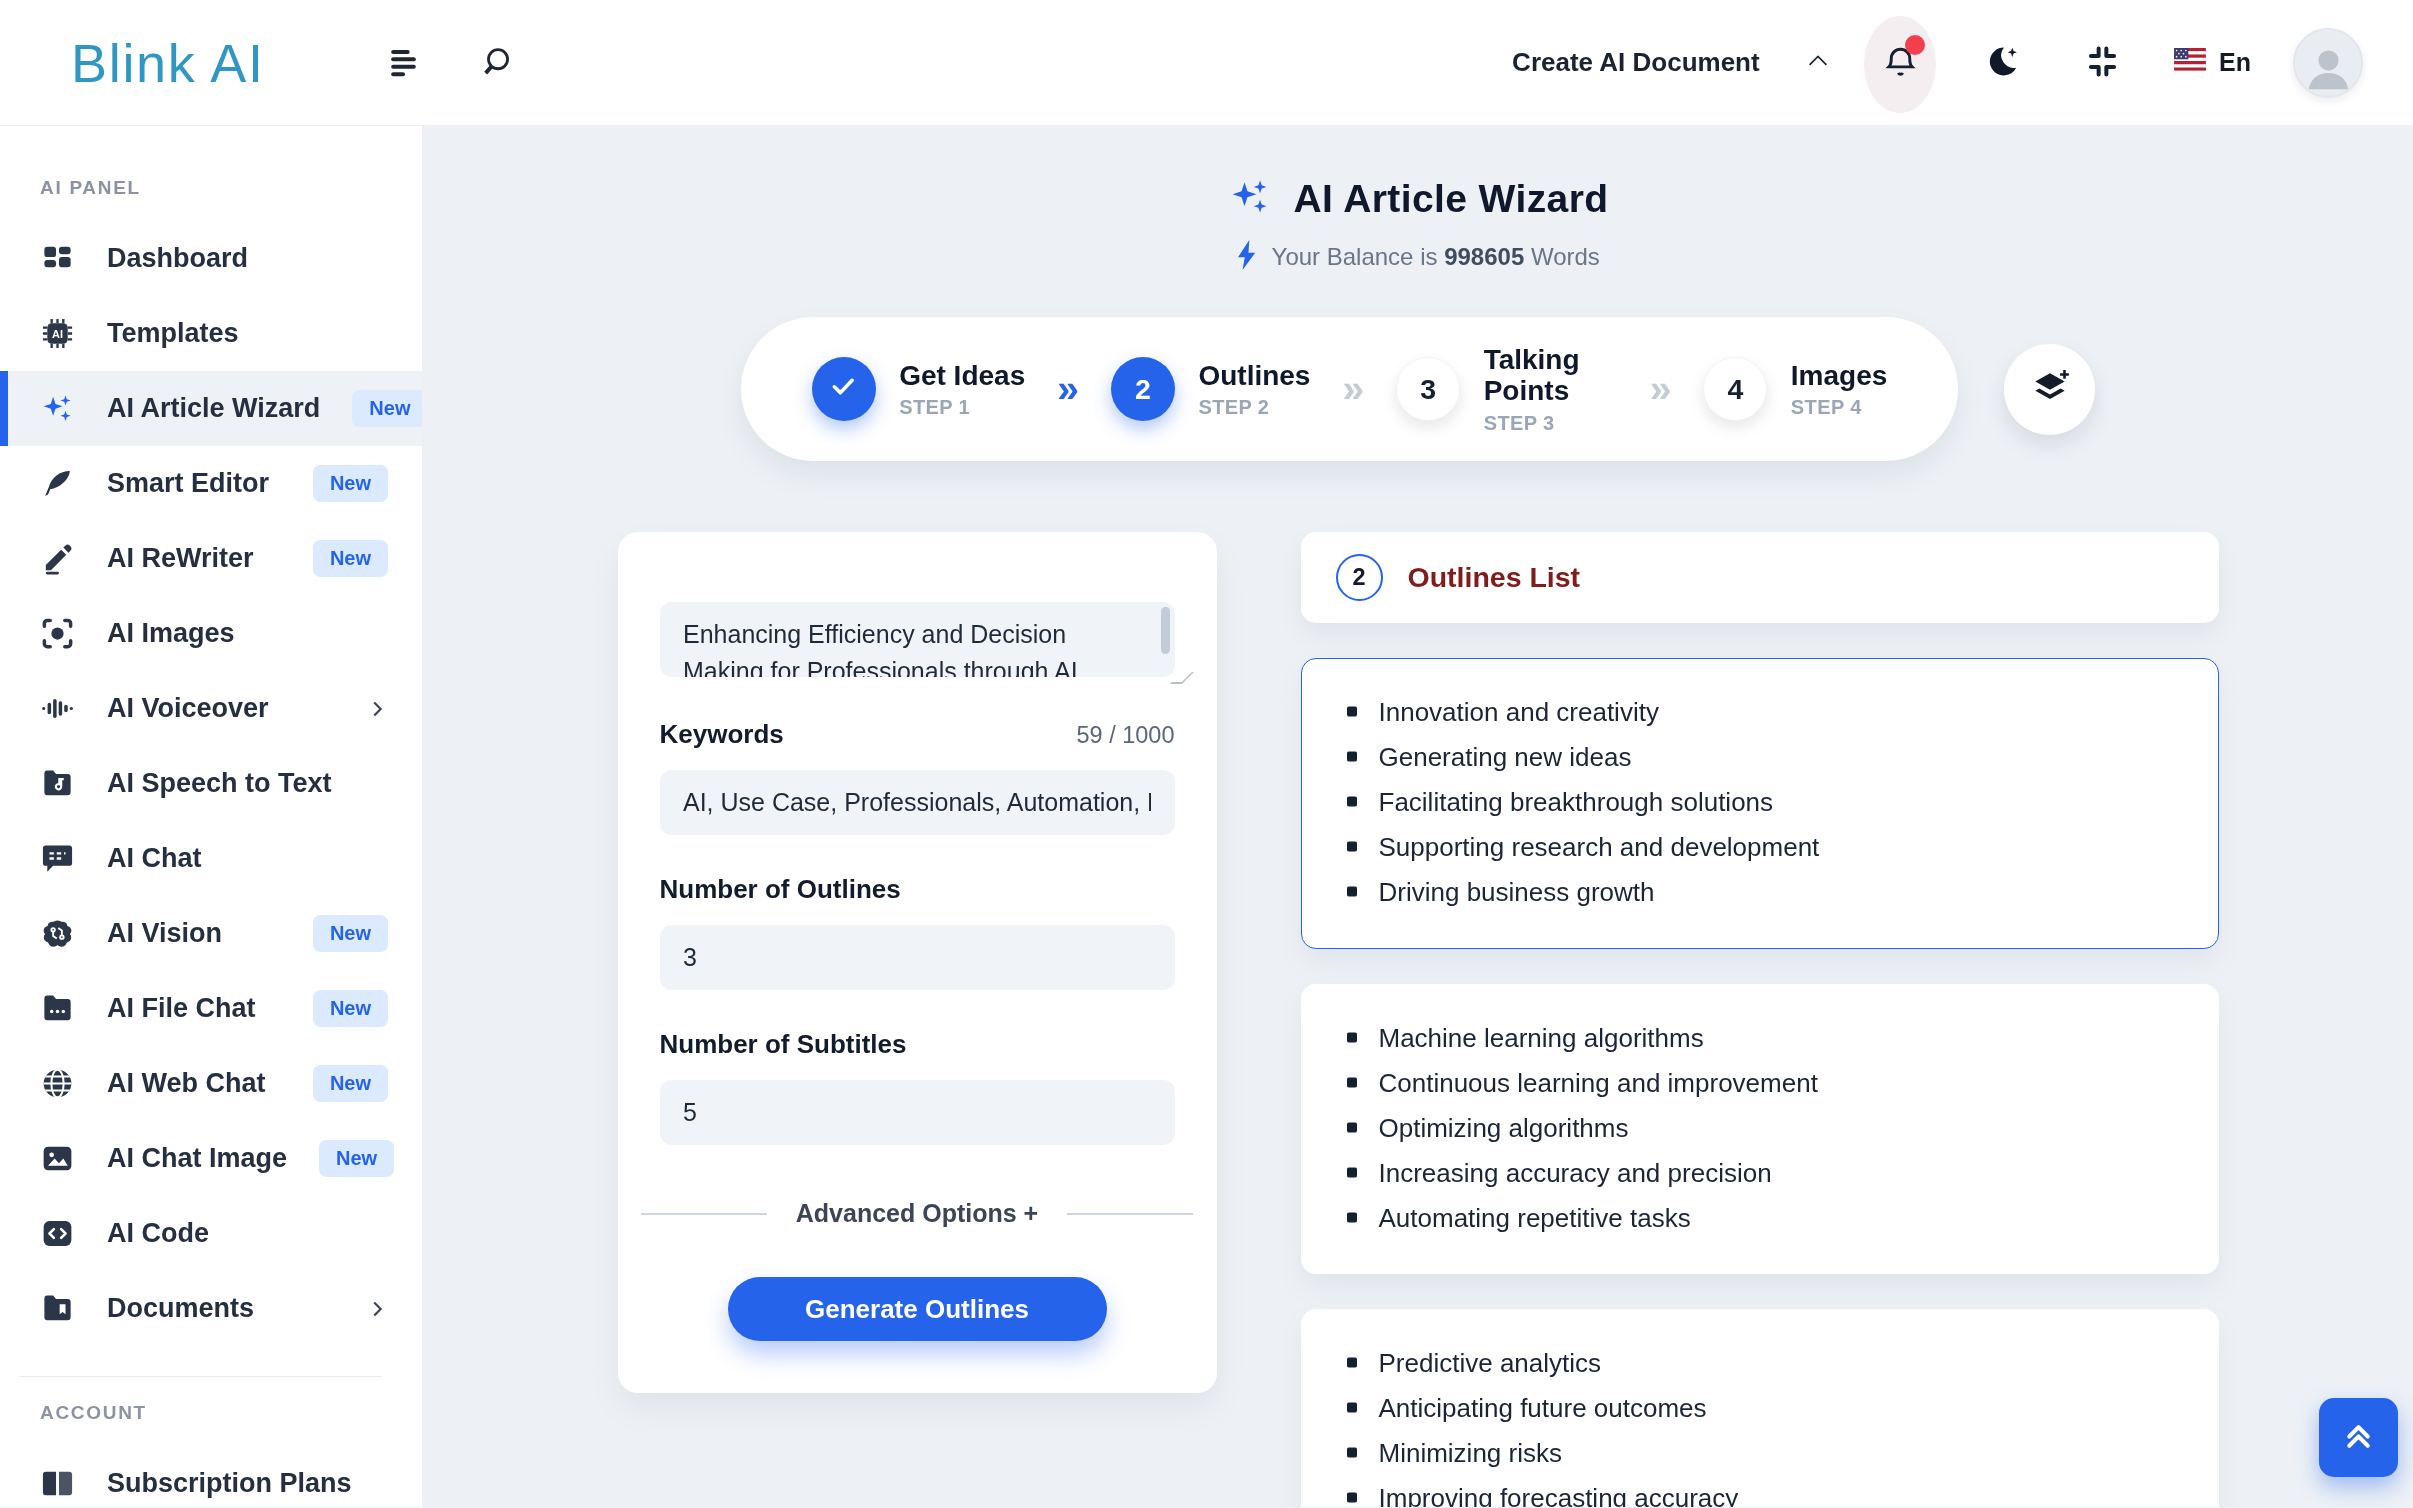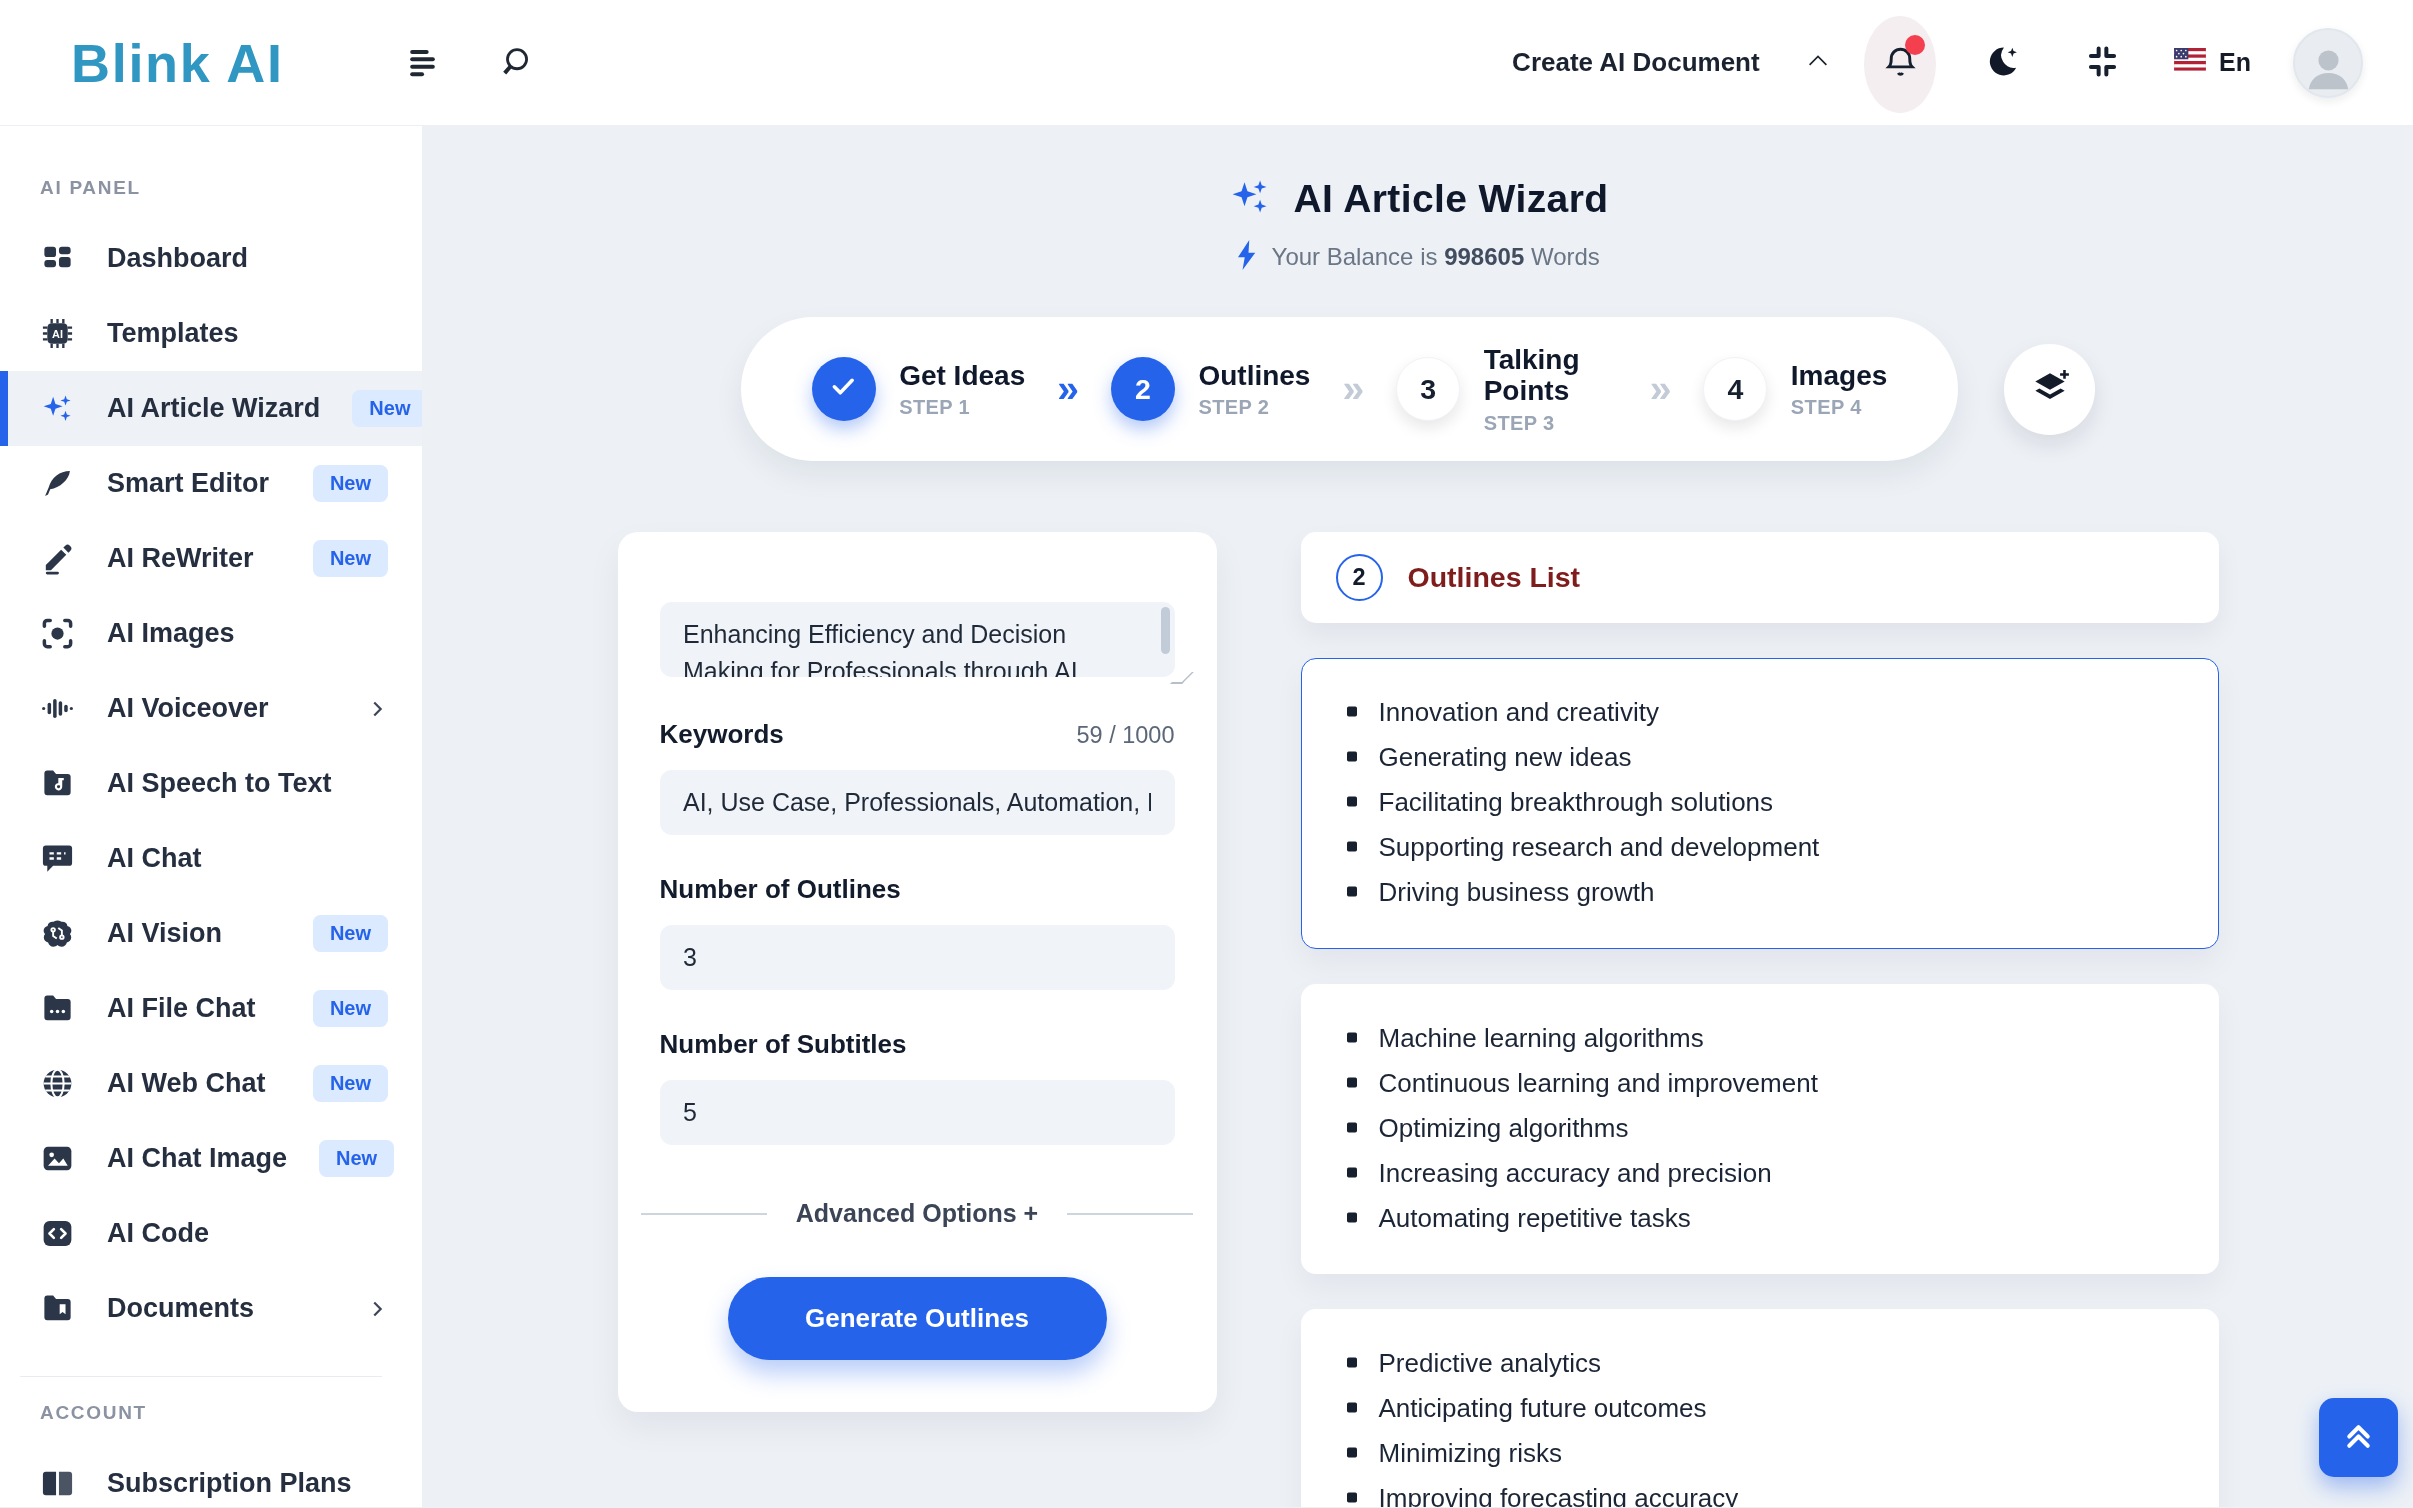--- a/index.html
+++ b/index.html
@@ -2,21 +2,21 @@
 <html style="font-size:13.4px"><head>
 <meta charset="utf-8">
 <style>
   * { margin:0; padding:0; box-sizing:border-box; }
   html,body { width:2413px; height:1508px; overflow:hidden; background:#edf1f6;
     font-family:"Liberation Sans", sans-serif; }
 
   
   .topbar { position:relative; height:126px; background:#fff; display:flex; align-items:center;
     border-bottom:1.7px solid #eceff4; padding:0 50px 0 71px; z-index:30; }
-  .logo { font-size:54px; font-weight:700; color:#3096c2; letter-spacing:1.7px; cursor:pointer; }
+  .logo { font-size:54px; font-weight:400; color:#3096c2; letter-spacing:1.7px; cursor:pointer; }
   .tb-icon-btn { background:none; border:none; cursor:pointer; display:flex; align-items:center;
     justify-content:center; width:59px; height:59px; position:relative; }
   .tb-icon-btn svg { width:37px; height:37px; }
   .tb-left-icons { display:flex; align-items:center; gap:34px; margin-left:109px; }
   .tb-right { margin-left:auto; display:flex; align-items:center; gap:42px; }
   .create-doc { display:flex; align-items:center; gap:47px; cursor:pointer; }
   .create-doc-label { font-size:26px; font-weight:600; color:#1b2330; }
   .bell-halo { position:absolute; width:72px; height:97px; background:#f4eef0; border-radius:50%;
     top:-17px; left:-6.7px; }
   .bell-dot { position:absolute; top:1.7px; right:5px; width:20px; height:20px; border-radius:50%;
@@ -85,21 +85,21 @@
   textarea.input, input.input { width:100%; background:#f0f4f8; border:none; border-radius:11.7px;
     font-family:"Liberation Sans",sans-serif; font-size:25px; color:#1f2937; outline:none; }
   textarea.input { height:75px; padding:13.4px 39px 0 23.5px; line-height:37px; resize:none; overflow:hidden; }
   input.input { height:65px; padding:0 23.5px; margin-top:20px; }
   .ta-thumb { position:absolute; top:5px; right:4.2px; width:9.2px; height:47px; background:#c2ccd8; border-radius:5px; }
   .ta-resize { position:absolute; right:-13.4px; bottom:-3.4px; width:11.7px; height:11.7px;
     border-right:2.5px solid #9aa5b3; border-bottom:2.5px solid #9aa5b3; transform:skew(-45deg,0) rotate(0deg); opacity:.7; }
   .advanced { display:flex; align-items:center; justify-content:center; gap:28.5px; margin:54px 0 12px; cursor:pointer; }
   .advanced .line { flex:0 0 126px; height:1.7px; background:#cdd5df; }
   .advanced-label { font-size:25px; font-weight:600; color:#3b4556; white-space:nowrap; }
-  .submit-btn { display:block; margin:49px auto 0; width:379px; height:83px; border:none; cursor:pointer;
+  .submit-btn { display:block; margin:49px auto 0; width:379px; height:64px; border:none; cursor:pointer;
     border-radius:837px; background:#2563eb; color:#fff; font-size:26px; font-weight:700;
     font-family:"Liberation Sans",sans-serif; box-shadow:0 13.4px 25px rgba(37,99,235,.32); }
 
   
   .right-col { width:918px; display:flex; flex-direction:column; }
   .list-head-card { background:#fff; border-radius:15px; padding:22px 35px; display:flex; align-items:center;
     gap:25px; box-shadow:0 11.7px 27px rgba(15,23,42,.06); }
   .num-circle { width:47px; height:47px; border-radius:50%; border:2.5px solid #2563eb; color:#131c2c;
     display:flex; align-items:center; justify-content:center; font-size:23.5px; font-weight:700; }
   .list-head-title { font-size:28.5px; font-weight:800; color:#7f1d1d; }

